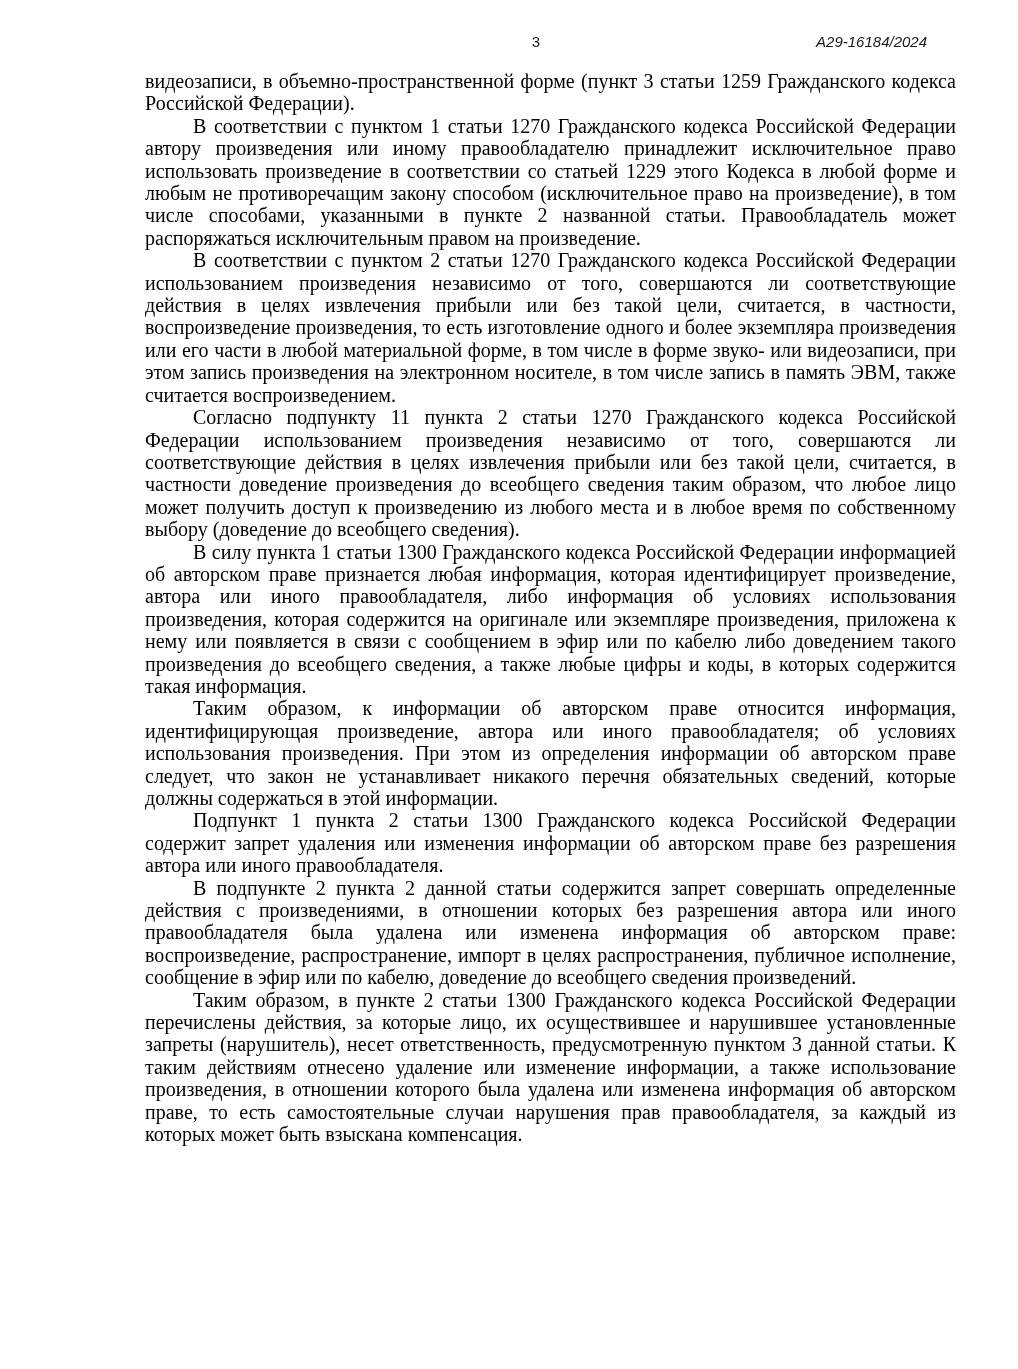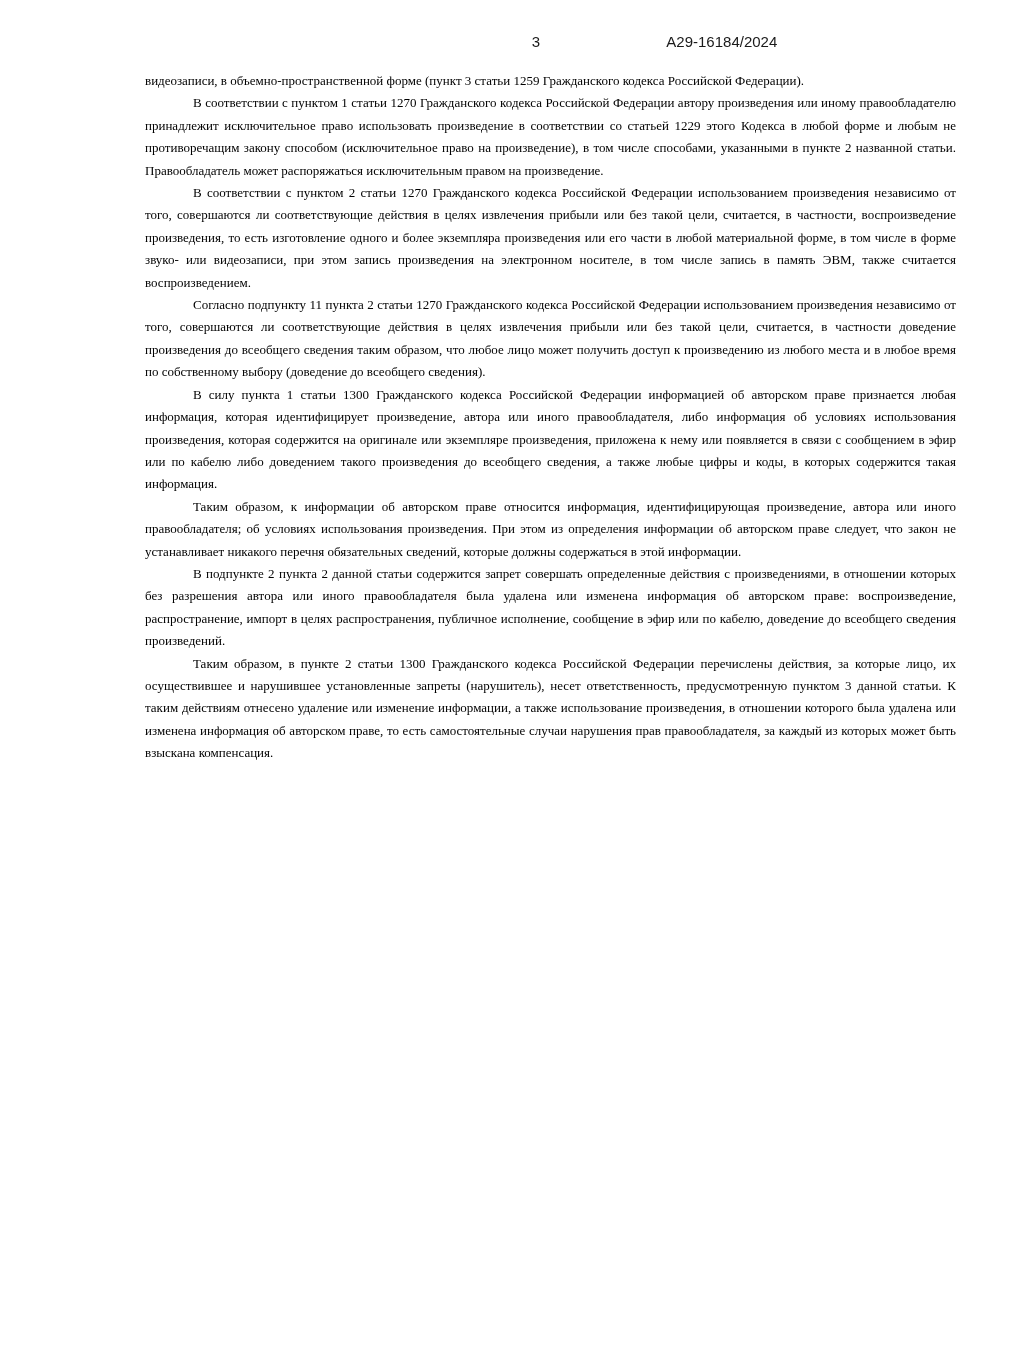--- a/index.html
+++ b/index.html
@@ -27,27 +27,27 @@
     font-size: 15px;
     line-height: 18px;
     color: #1a1a1a;
   }
   .page-header .spacer,
   .page-header .center,
   .page-header .right {
     flex: 1 1 0;
   }
   .page-header .center { text-align: center; }
-  .page-header .right  { white-space: nowrap; }
+  .page-header .right  { text-align: right; white-space: nowrap; font-style: italic; }
   .document-body {
     position: absolute;
     top: 70px;
     left: 145px;
     width: 811px;
-    font-size: 13px;
+    font-size: 20px;
     line-height: 22.4px;
     text-align: justify;
     letter-spacing: 0;
   }
   .document-body p {
     margin: 0;
     padding: 0;
     text-indent: 48px;
   }
   .document-body p.continuation {
@@ -65,17 +65,18 @@
     <span class="right">А29-16184/2024</span>
   </div>
 
   <div class="document-body">
     <p class="continuation">видеозаписи, в объемно-пространственной форме (пункт 3 статьи 1259 Гражданского кодекса Российской Федерации).</p>
     <p>В соответствии с пунктом 1 статьи 1270 Гражданского кодекса Российской Федерации автору произведения или иному правообладателю принадлежит исключительное право использовать произведение в соответствии со статьей 1229 этого Кодекса в любой форме и любым не противоречащим закону способом (исключительное право на произведение), в том числе способами, указанными в пункте 2 названной статьи. Правообладатель может распоряжаться исключительным правом на произведение.</p>
     <p>В соответствии с пунктом 2 статьи 1270 Гражданского кодекса Российской Федерации использованием произведения независимо от того, совершаются ли соответствующие действия в целях извлечения прибыли или без такой цели, считается, в частности, воспроизведение произведения, то есть изготовление одного и более экземпляра произведения или его части в любой материальной форме, в том числе в форме звуко- или видеозаписи, при этом запись произведения на электронном носителе, в том числе запись в память ЭВМ, также считается воспроизведением.</p>
     <p>Согласно подпункту 11 пункта 2 статьи 1270 Гражданского кодекса Российской Федерации использованием произведения независимо от того, совершаются ли соответствующие действия в целях извлечения прибыли или без такой цели, считается, в частности доведение произведения до всеобщего сведения таким образом, что любое лицо может получить доступ к произведению из любого места и в любое время по собственному выбору (доведение до всеобщего сведения).</p>
     <p>В силу пункта 1 статьи 1300 Гражданского кодекса Российской Федерации информацией об авторском праве признается любая информация, которая идентифицирует произведение, автора или иного правообладателя, либо информация об условиях использования произведения, которая содержится на оригинале или экземпляре произведения, приложена к нему или появляется в связи с сообщением в эфир или по кабелю либо доведением такого произведения до всеобщего сведения, а также любые цифры и коды, в которых содержится такая информация.</p>
     <p>Таким образом, к информации об авторском праве относится информация, идентифицирующая произведение, автора или иного правообладателя; об условиях использования произведения. При этом из определения информации об авторском праве следует, что закон не устанавливает никакого перечня обязательных сведений, которые должны содержаться в этой информации.</p>
+    <p>Подпункт 1 пункта 2 статьи 1300 Гражданского кодекса Российской Федерации содержит запрет удаления или изменения информации об авторском праве без разрешения автора или иного правообладателя.</p>
     <p>В подпункте 2 пункта 2 данной статьи содержится запрет совершать определенные действия с произведениями, в отношении которых без разрешения автора или иного правообладателя была удалена или изменена информация об авторском праве: воспроизведение, распространение, импорт в целях распространения, публичное исполнение, сообщение в эфир или по кабелю, доведение до всеобщего сведения произведений.</p>
     <p>Таким образом, в пункте 2 статьи 1300 Гражданского кодекса Российской Федерации перечислены действия, за которые лицо, их осуществившее и нарушившее установленные запреты (нарушитель), несет ответственность, предусмотренную пунктом 3 данной статьи. К таким действиям отнесено удаление или изменение информации, а также использование произведения, в отношении которого была удалена или изменена информация об авторском праве, то есть самостоятельные случаи нарушения прав правообладателя, за каждый из которых может быть взыскана компенсация.</p>
   </div>
 
 </div>
 
 </body></html>

